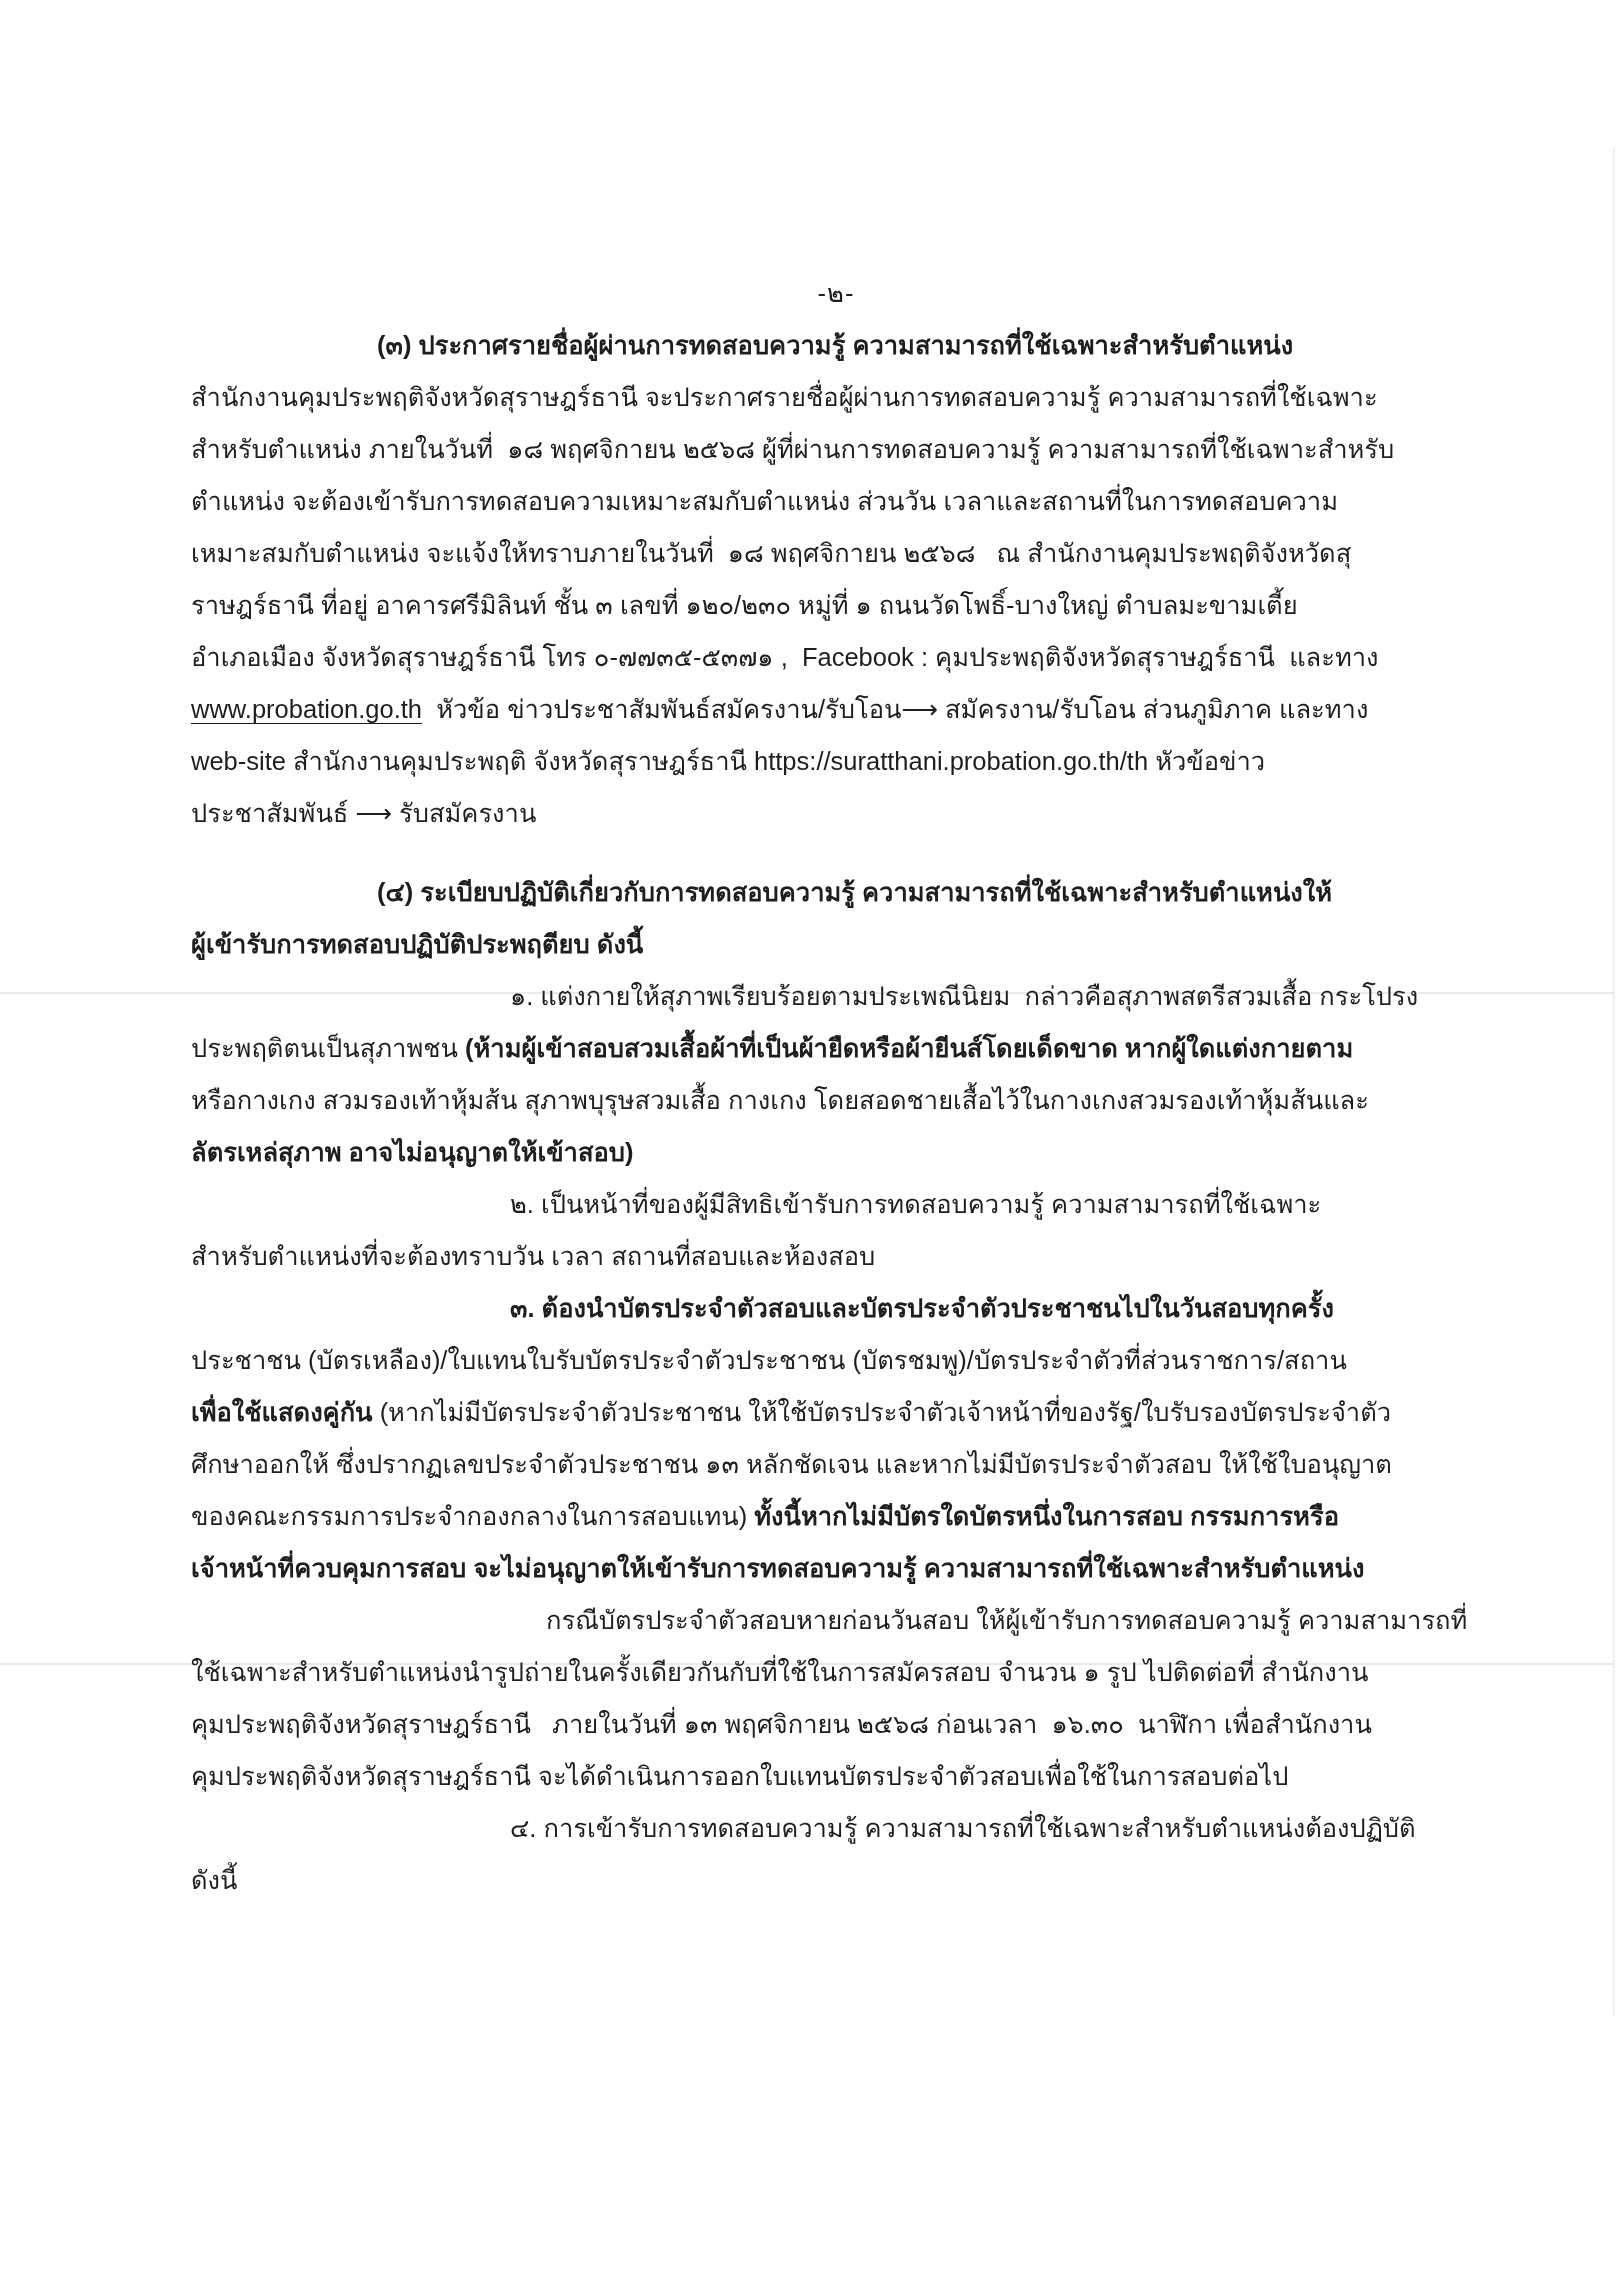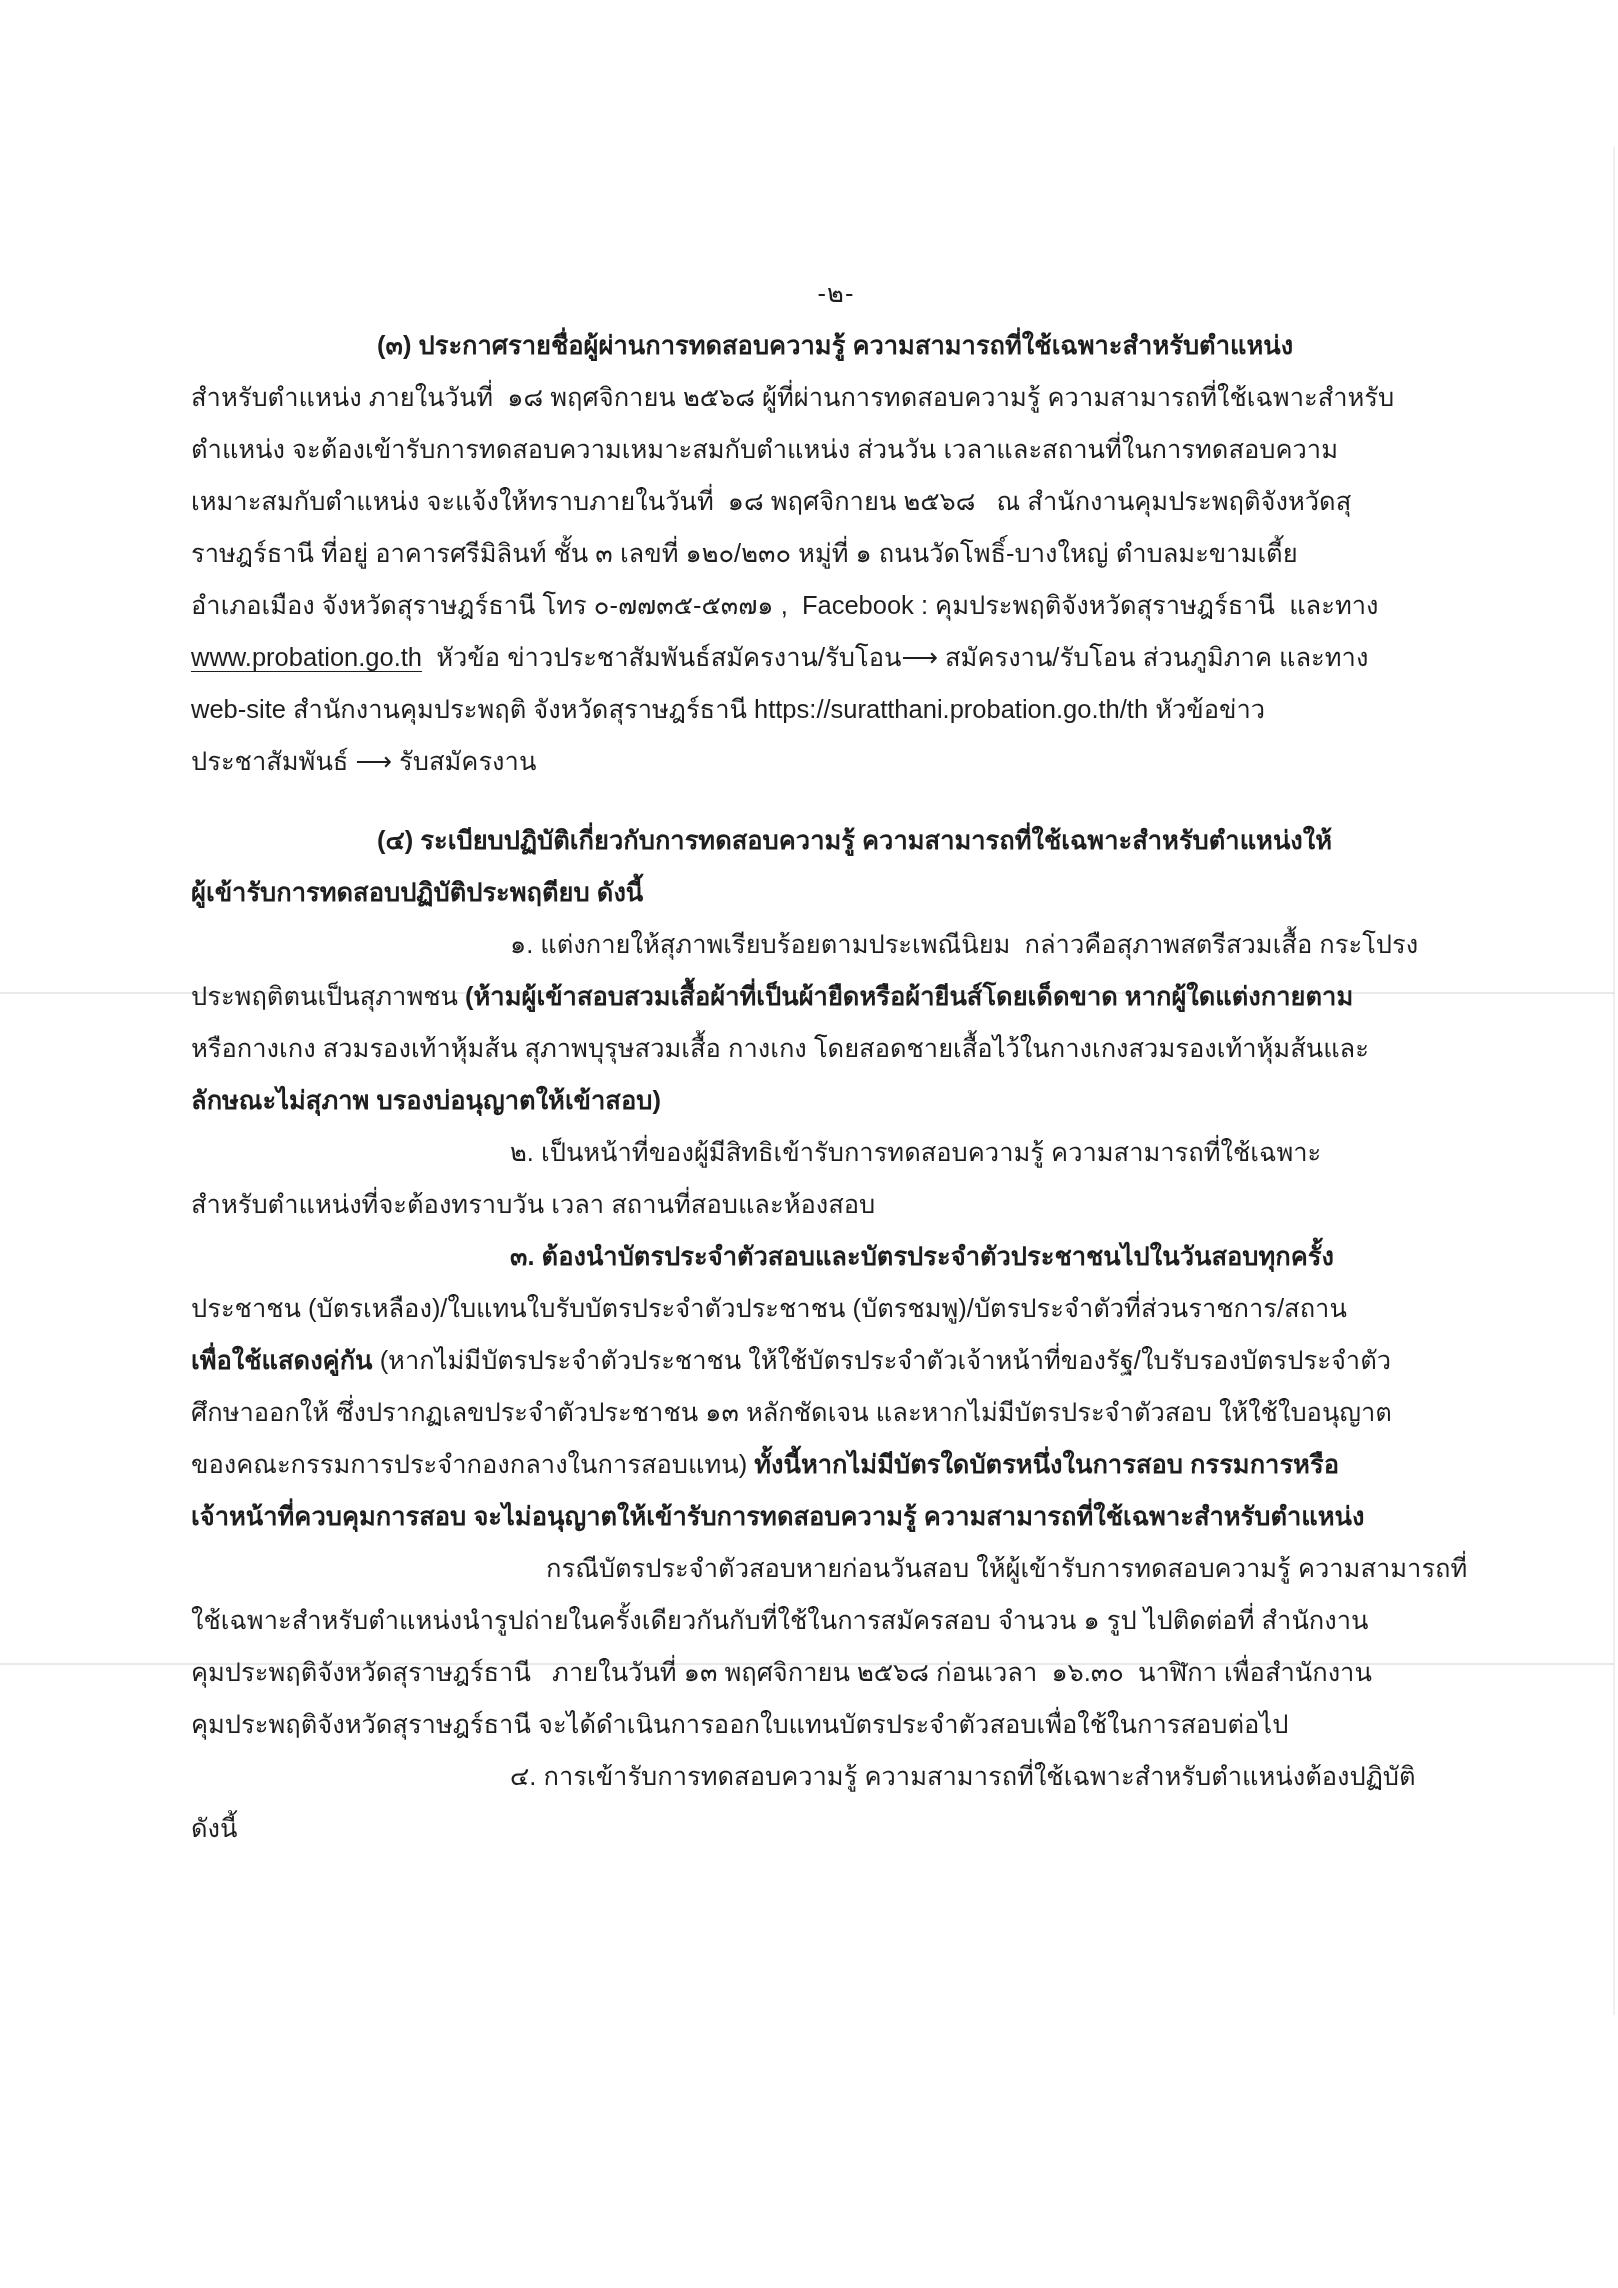--- a/index.html
+++ b/index.html
@@ -56,34 +56,35 @@
     background: rgba(0, 0, 0, 0.06);
   }
 </style>
 </head>
 <body style="background: rgb(255, 255, 255); color: rgb(30, 30, 30);">
 
 <div class="page">
   <div class="page-number">-๒-</div>
   <div>
       <div class="line indent-section"><span class="bold">(๓) ประกาศรายชื่อผู้ผ่านการทดสอบความรู้ ความสามารถที่ใช้เฉพาะสำหรับตำแหน่ง</span></div>
+      <div class="line indent-none"><span>สำนักงานคุมประพฤติจังหวัดสุราษฎร์ธานี จะประกาศรายชื่อผู้ผ่านการทดสอบความรู้ ความสามารถที่ใช้เฉพาะ</span></div>
       <div class="line indent-none"><span>สำหรับตำแหน่ง ภายในวันที่  ๑๘ พฤศจิกายน ๒๕๖๘ ผู้ที่ผ่านการทดสอบความรู้ ความสามารถที่ใช้เฉพาะสำหรับ</span></div>
       <div class="line indent-none"><span>ตำแหน่ง จะต้องเข้ารับการทดสอบความเหมาะสมกับตำแหน่ง ส่วนวัน เวลาและสถานที่ในการทดสอบความ</span></div>
       <div class="line indent-none"><span>เหมาะสมกับตำแหน่ง จะแจ้งให้ทราบภายในวันที่  ๑๘ พฤศจิกายน ๒๕๖๘   ณ สำนักงานคุมประพฤติจังหวัดสุ</span></div>
       <div class="line indent-none"><span>ราษฎร์ธานี ที่อยู่ อาคารศรีมิลินท์ ชั้น ๓ เลขที่ ๑๒๐/๒๓๐ หมู่ที่ ๑ ถนนวัดโพธิ์-บางใหญ่ ตำบลมะขามเตี้ย</span></div>
       <div class="line indent-none"><span>อำเภอเมือง จังหวัดสุราษฎร์ธานี โทร ๐-๗๗๓๕-๕๓๗๑ ,  Facebook : คุมประพฤติจังหวัดสุราษฎร์ธานี  และทาง</span></div>
       <div class="line indent-none"><span class="underline">www.probation.go.th</span><span>  หัวข้อ ข่าวประชาสัมพันธ์สมัครงาน/รับโอน⟶ สมัครงาน/รับโอน ส่วนภูมิภาค และทาง</span></div>
       <div class="line indent-none"><span>web-site สำนักงานคุมประพฤติ จังหวัดสุราษฎร์ธานี https://suratthani.probation.go.th/th หัวข้อข่าว</span></div>
       <div class="line indent-none"><span>ประชาสัมพันธ์ ⟶ รับสมัครงาน</span></div>
       <div class="line indent-section gap-before"><span class="bold">(๔) ระเบียบปฏิบัติเกี่ยวกับการทดสอบความรู้ ความสามารถที่ใช้เฉพาะสำหรับตำแหน่งให้</span></div>
       <div class="line indent-none"><span class="bold">ผู้เข้ารับการทดสอบปฏิบัติประพฤตียบ ดังนี้</span></div>
       <div class="line indent-item"><span>๑. แต่งกายให้สุภาพเรียบร้อยตามประเพณีนิยม  กล่าวคือสุภาพสตรีสวมเสื้อ กระโปรง</span></div>
       <div class="line indent-none"><span>ประพฤติตนเป็นสุภาพชน </span><span class="bold">(ห้ามผู้เข้าสอบสวมเสื้อผ้าที่เป็นผ้ายืดหรือผ้ายีนส์โดยเด็ดขาด หากผู้ใดแต่งกายตาม</span></div>
       <div class="line indent-none"><span>หรือกางเกง สวมรองเท้าหุ้มส้น สุภาพบุรุษสวมเสื้อ กางเกง โดยสอดชายเสื้อไว้ในกางเกงสวมรองเท้าหุ้มส้นและ</span></div>
-      <div class="line indent-none"><span class="bold">ลักษณะไม่สุภาพ บรองบ่อนุญาตให้เข้าสอบ)</span></div>
+      <div class="line indent-none"><span class="bold">ลัตรเหล่สุภาพ อาจไม่อนุญาตให้เข้าสอบ)</span></div>
       <div class="line indent-item"><span>๒. เป็นหน้าที่ของผู้มีสิทธิเข้ารับการทดสอบความรู้ ความสามารถที่ใช้เฉพาะ</span></div>
       <div class="line indent-none"><span>สำหรับตำแหน่งที่จะต้องทราบวัน เวลา สถานที่สอบและห้องสอบ</span></div>
       <div class="line indent-item"><span class="bold">๓. ต้องนำบัตรประจำตัวสอบและบัตรประจำตัวประชาชนไปในวันสอบทุกครั้ง</span></div>
       <div class="line indent-none"><span>ประชาชน (บัตรเหลือง)/ใบแทนใบรับบัตรประจำตัวประชาชน (บัตรชมพู)/บัตรประจำตัวที่ส่วนราชการ/สถาน</span></div>
       <div class="line indent-none"><span class="bold">เพื่อใช้แสดงคู่กัน </span><span>(หากไม่มีบัตรประจำตัวประชาชน ให้ใช้บัตรประจำตัวเจ้าหน้าที่ของรัฐ/ใบรับรองบัตรประจำตัว</span></div>
       <div class="line indent-none"><span>ศึกษาออกให้ ซึ่งปรากฏเลขประจำตัวประชาชน ๑๓ หลักชัดเจน และหากไม่มีบัตรประจำตัวสอบ ให้ใช้ใบอนุญาต</span></div>
       <div class="line indent-none"><span>ของคณะกรรมการประจำกองกลางในการสอบแทน) </span><span class="bold">ทั้งนี้หากไม่มีบัตรใดบัตรหนึ่งในการสอบ กรรมการหรือ</span></div>
       <div class="line indent-none"><span class="bold">เจ้าหน้าที่ควบคุมการสอบ จะไม่อนุญาตให้เข้ารับการทดสอบความรู้ ความสามารถที่ใช้เฉพาะสำหรับตำแหน่ง</span></div>
       <div class="line indent-case"><span>กรณีบัตรประจำตัวสอบหายก่อนวันสอบ ให้ผู้เข้ารับการทดสอบความรู้ ความสามารถที่</span></div>
       <div class="line indent-none"><span>ใช้เฉพาะสำหรับตำแหน่งนำรูปถ่ายในครั้งเดียวกันกับที่ใช้ในการสมัครสอบ จำนวน ๑ รูป ไปติดต่อที่ สำนักงาน</span></div>

